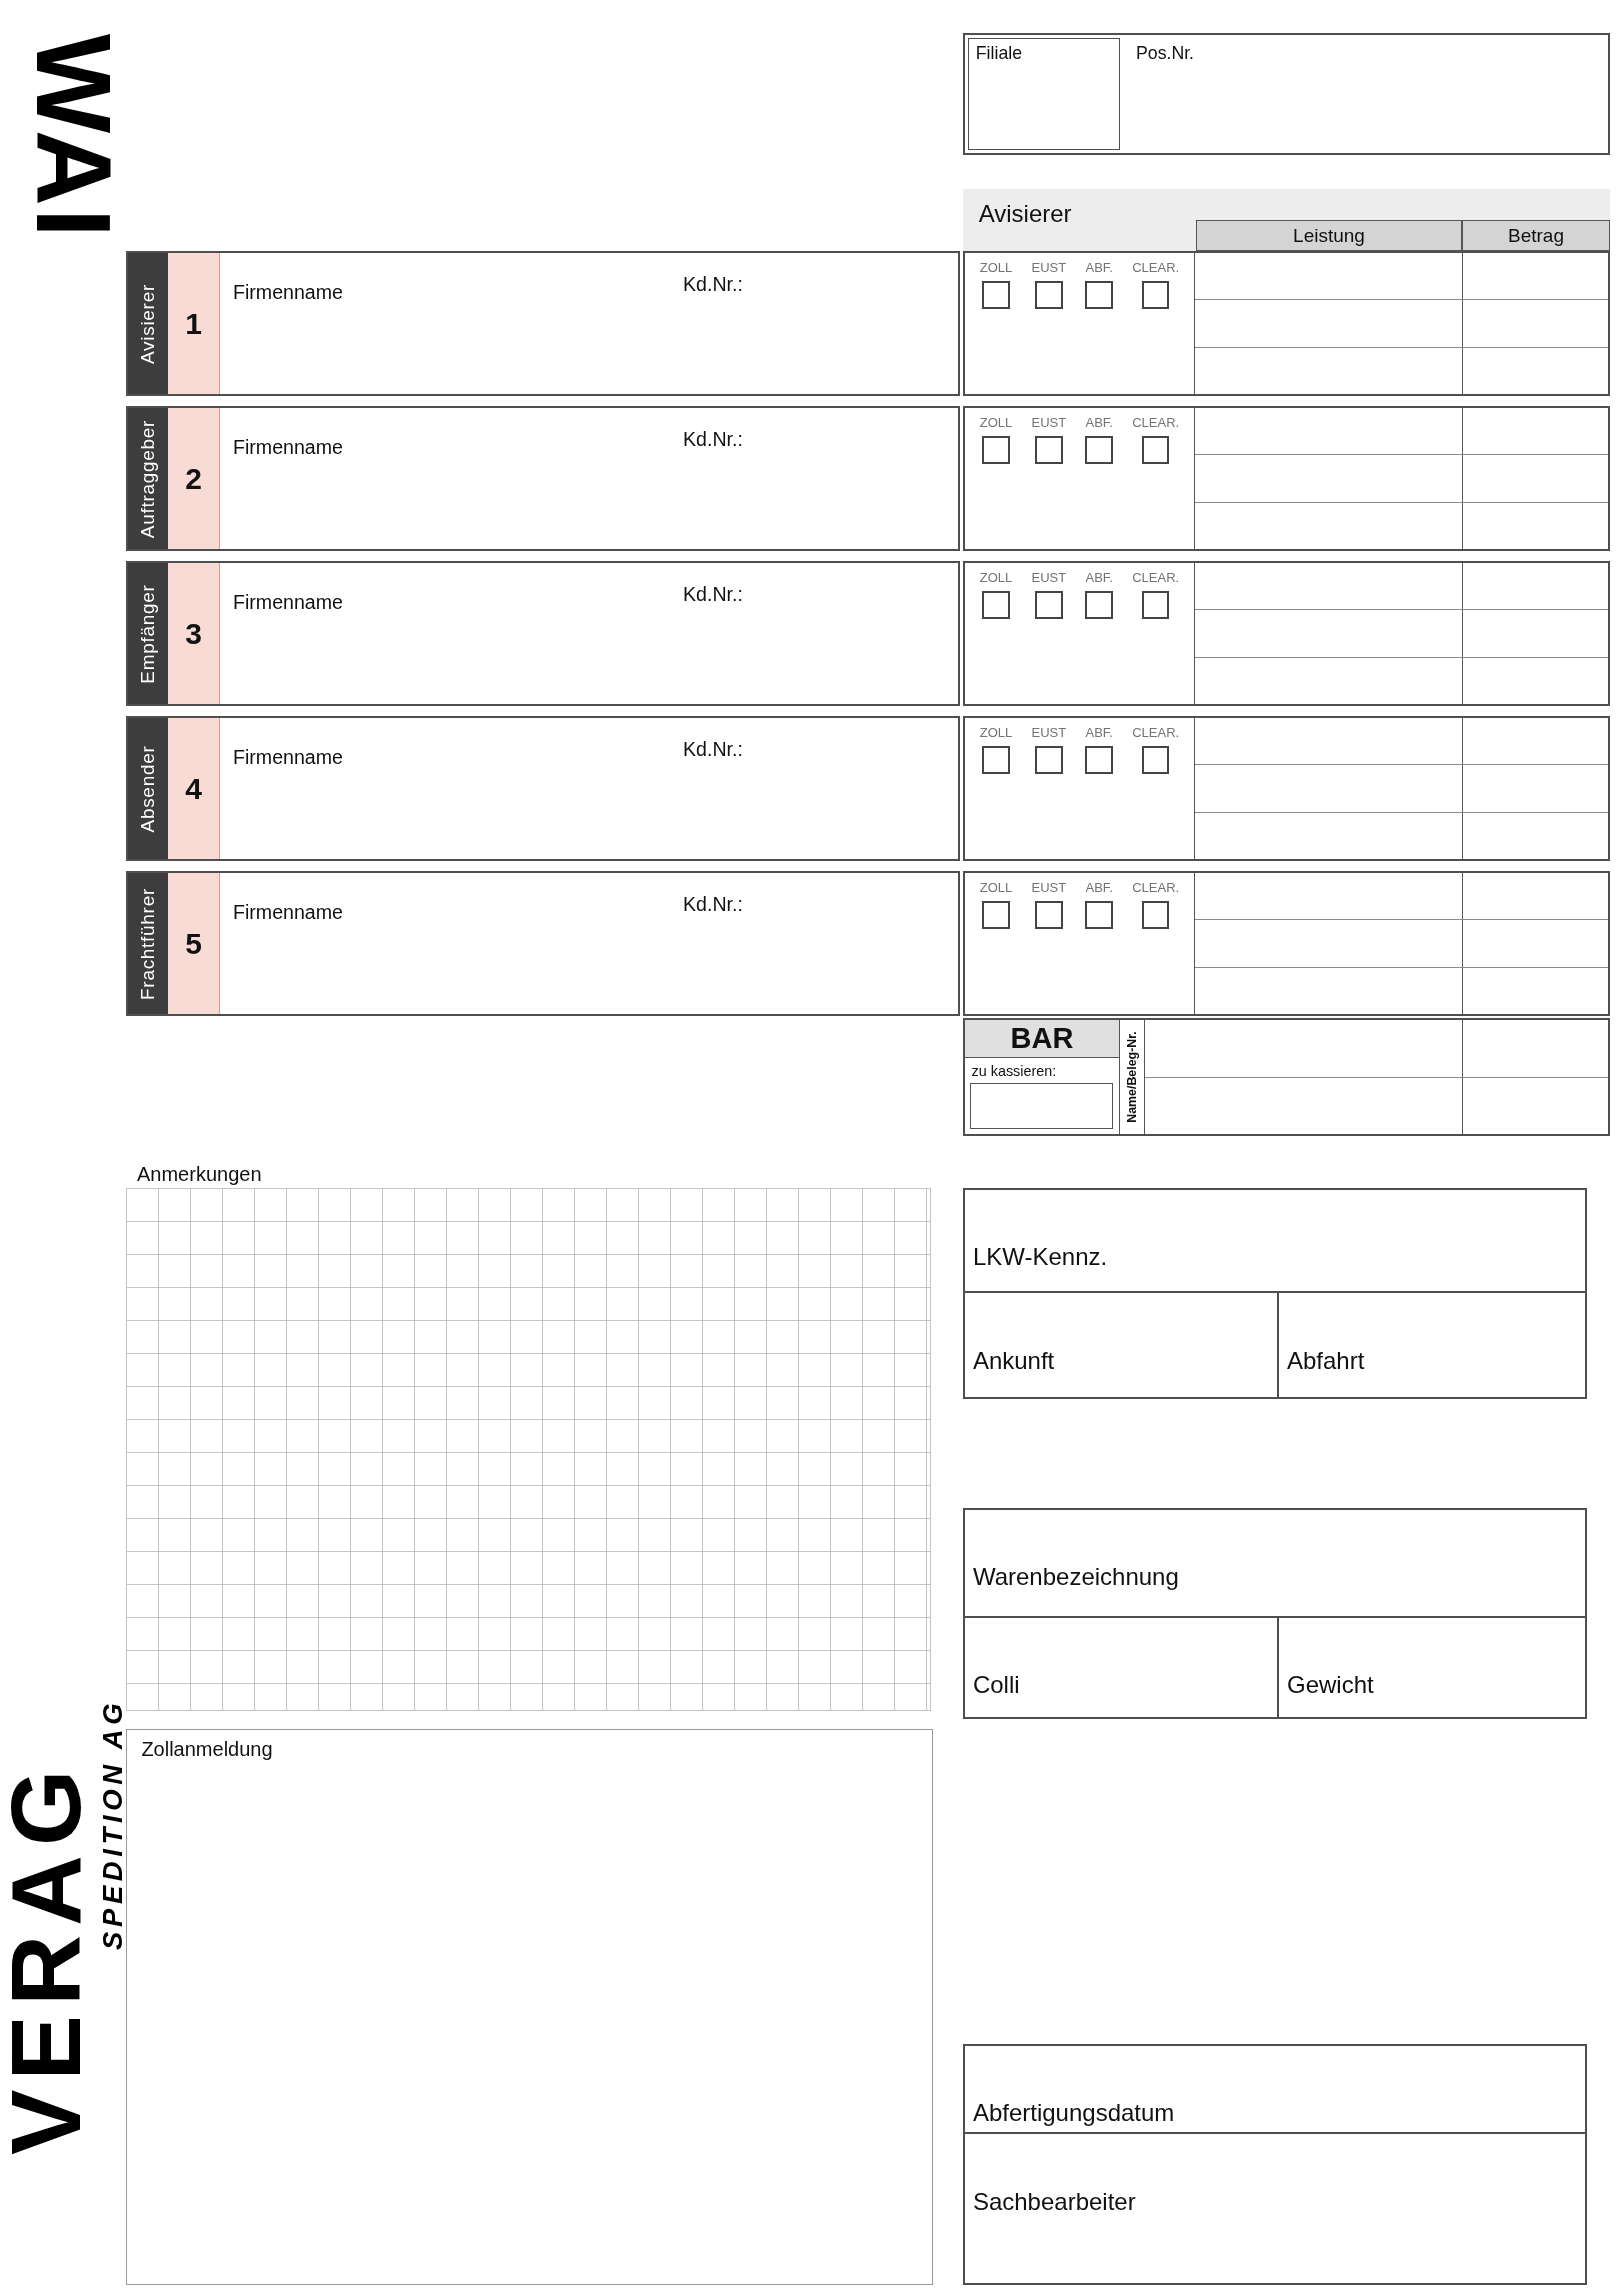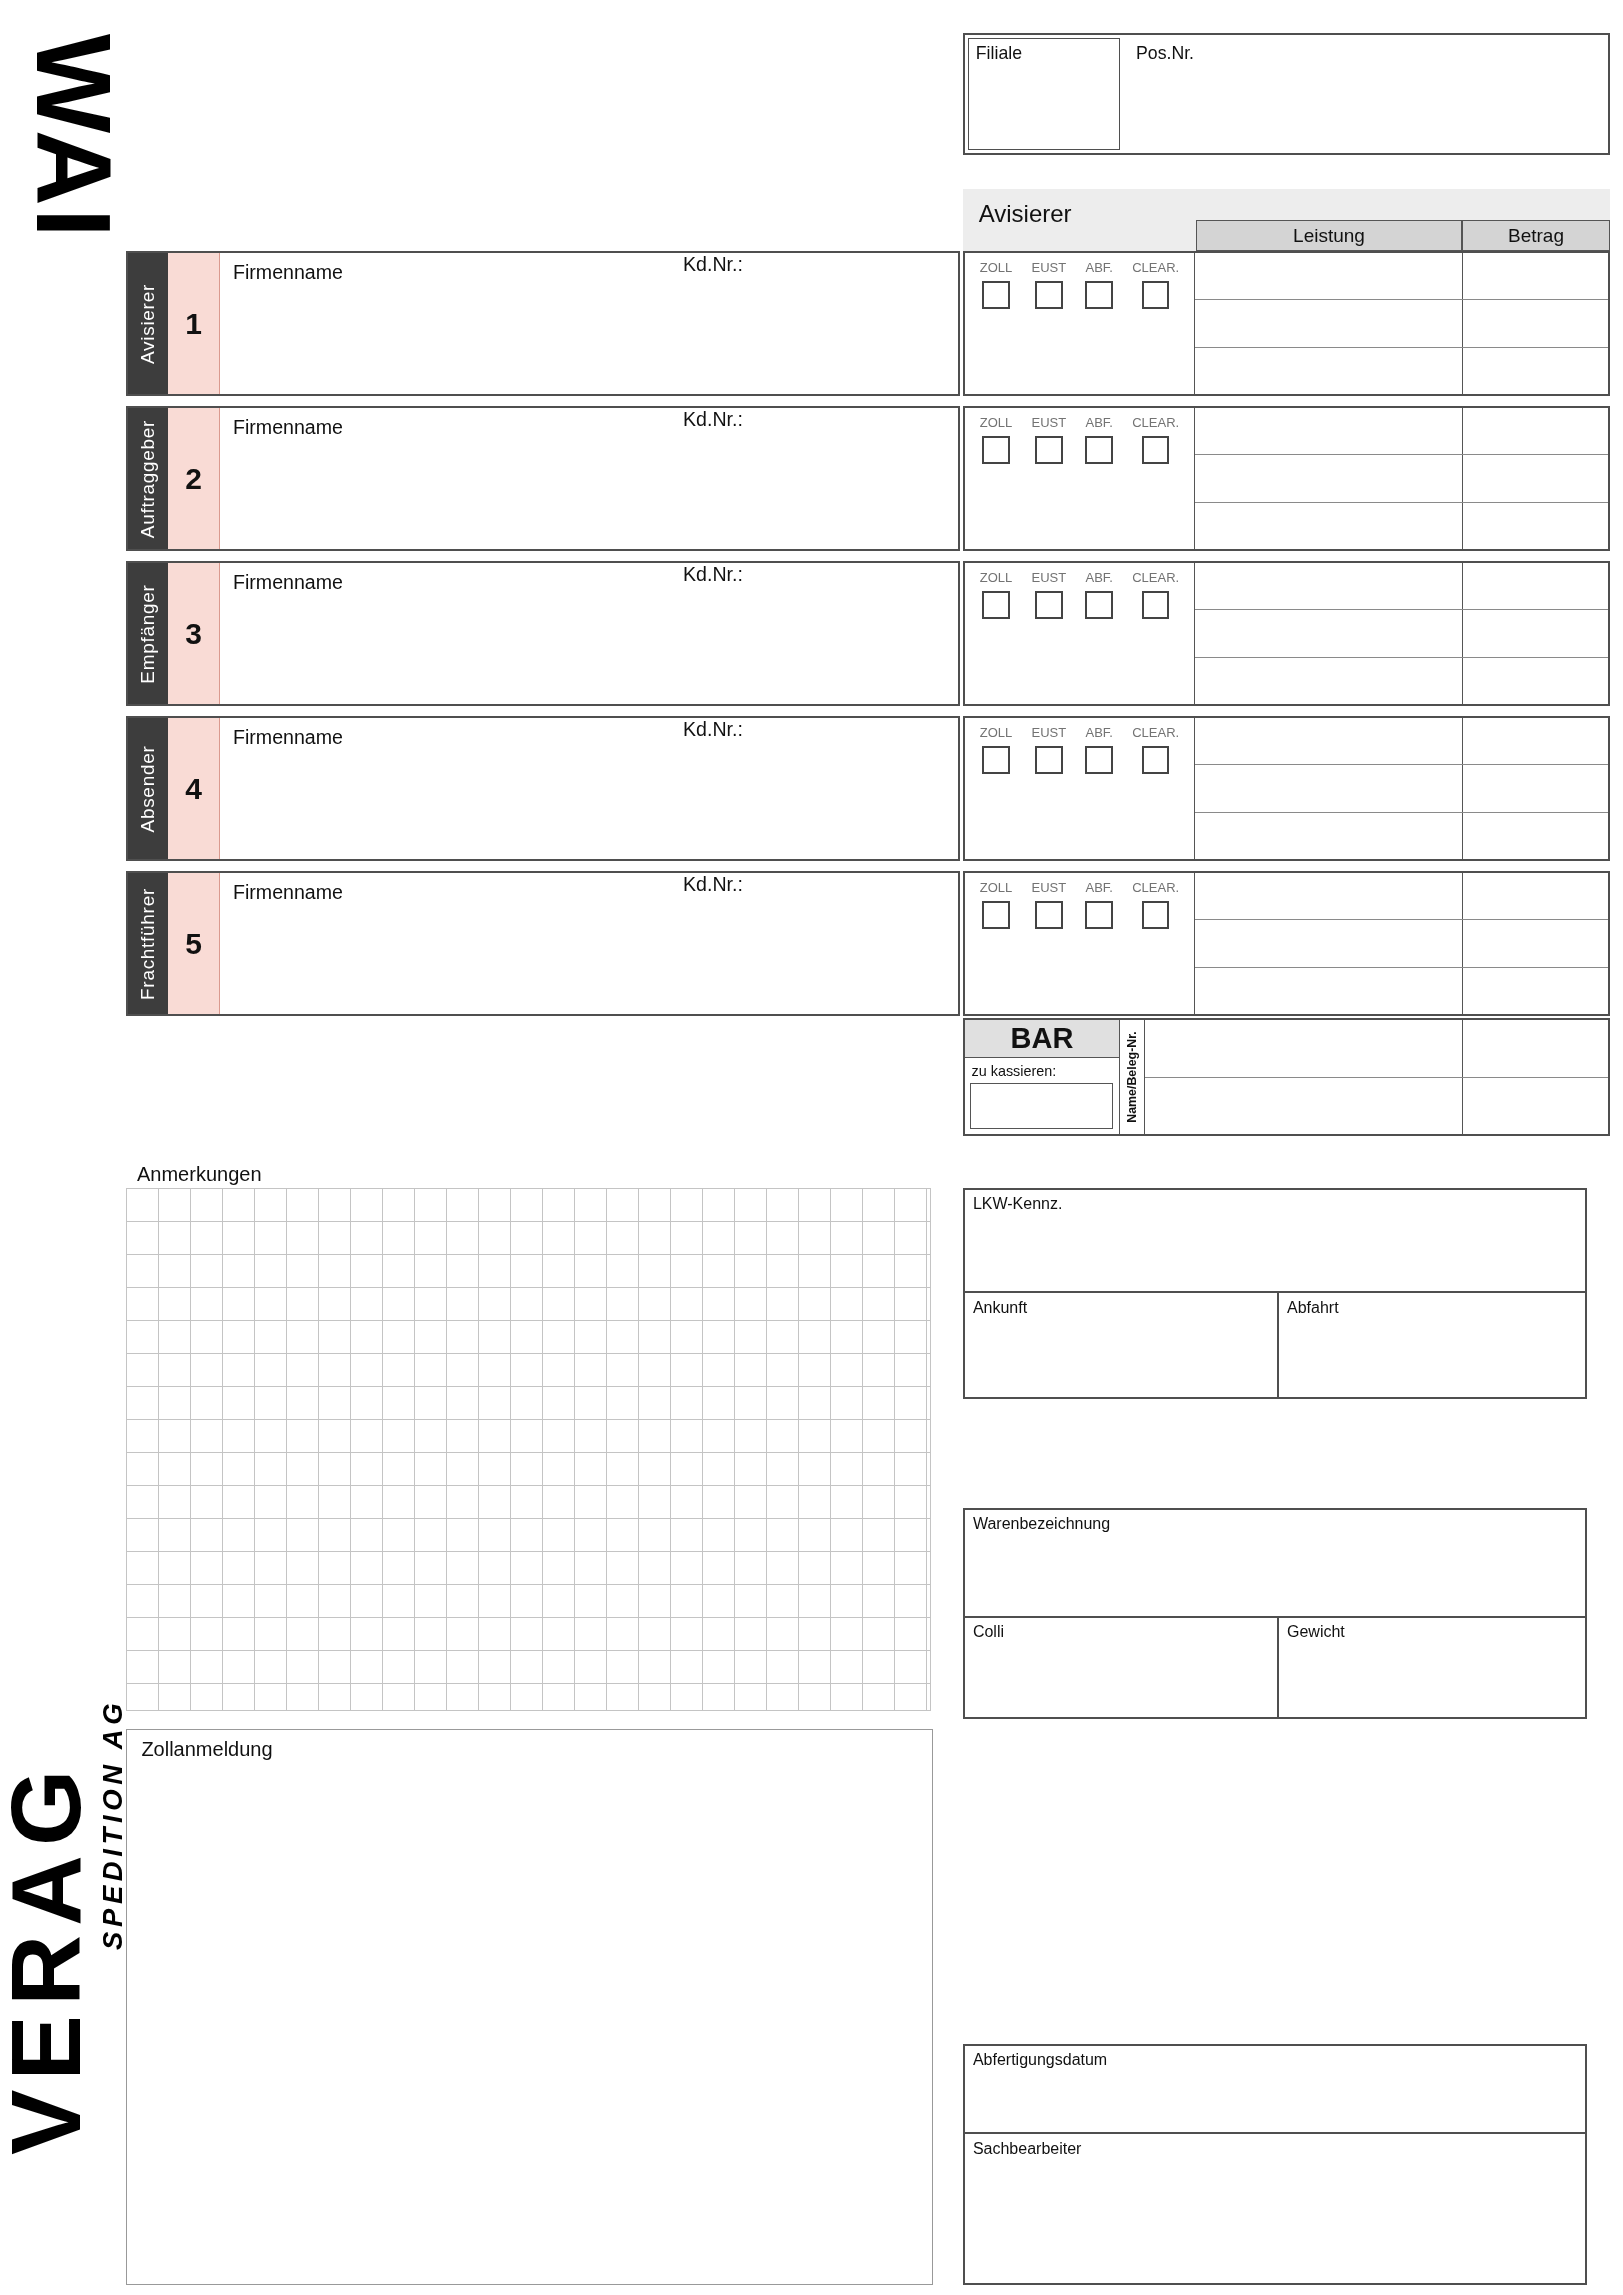--- a/index.html
+++ b/index.html
@@ -37,21 +37,21 @@
   .hd-leistung { left: 233px; width: 266px; }
   .hd-betrag  { left: 499px; width: 148px; }
 
   
   .pblock { position: absolute; left: 126px; width: 834px; height: 145px; border: 2px solid #4f4f4f; display: flex; background: #fff; }
   .role-bar { width: 40px; background: #3d3d3d; position: relative; flex: 0 0 auto; }
   .role-text { position: absolute; left: 50%; top: 50%; transform: translate(-50%,-50%) rotate(-90deg);
                color: #fff; font-size: 19px; letter-spacing: 0.7px; white-space: nowrap; }
   .num-col { width: 52px; background: #f9dbd5; border-right: 1.3px solid #da9a8f; display: flex;
              align-items: center; justify-content: center; font-size: 30px; font-weight: bold; flex: 0 0 auto; }
-  .firm-area { flex: 1; position: relative; background: #fff; }
+  .firm-area { flex: 1; position: relative; background: #fff; margin-top: 20px; }
   .firm-label { position: absolute; left: 13px; top: 7.9px; font-size: 19.6px; }
   .kd-label { position: absolute; left: 463px; top: 0; font-size: 19.6px; }
 
   
   .rblock { position: absolute; left: 963px; width: 647px; height: 145px; border: 2px solid #4f4f4f; display: flex; background: #fff; }
   .cb-area { width: 229px; flex: 0 0 auto; display: flex; justify-content: space-around; padding: 6.5px 5.2px 0; }
   .cb-col { display: flex; flex-direction: column; align-items: center; gap: 6.5px; height: fit-content; }
   .cb-label { font-size: 13px; color: #737373; white-space: nowrap; }
   .cb-box { width: 27.5px; height: 27.5px; border: 2px solid #444; background: #fff; }
   .lb-table { flex: 1; border-left: 1.3px solid #555; display: flex; flex-direction: column; }
@@ -75,21 +75,21 @@
   
   .anm-label { left: 137px; top: 1163px; font-size: 20px; }
   .grid { left: 126px; top: 1188px; width: 805px; height: 523px; background: #fff;
           border-right: 0.7px solid #c4c4c4; border-bottom: 0.7px solid #c4c4c4;
           background-image: linear-gradient(to right, #c4c4c4 0.7px, transparent 0.7px),
                             linear-gradient(to bottom, #c4c4c4 0.7px, transparent 0.7px);
           background-size: 32px 33px; }
 
   
   .rbox { position: absolute; left: 963px; width: 624px; border: 2px solid #4f4f4f; background: #fff; }
-  .box-label { position: absolute; font-size: 16px; }
+  .box-label { position: absolute; font-size: 24px; margin-top: 48px; }
   .hline { position: absolute; left: 0; right: 0; border-top: 2px solid #4f4f4f; }
   .vline { position: absolute; border-left: 2px solid #4f4f4f; }
 
   
   .zoll-box { left: 126px; top: 1729px; width: 807px; height: 556px; border: 1.3px solid #999; background: #fff; padding-left: 28px; }
   .zoll-box span { position: absolute; left: 14.4px; top: 7.9px; font-size: 20px; }
 </style>
 </head>
 <body>
 

